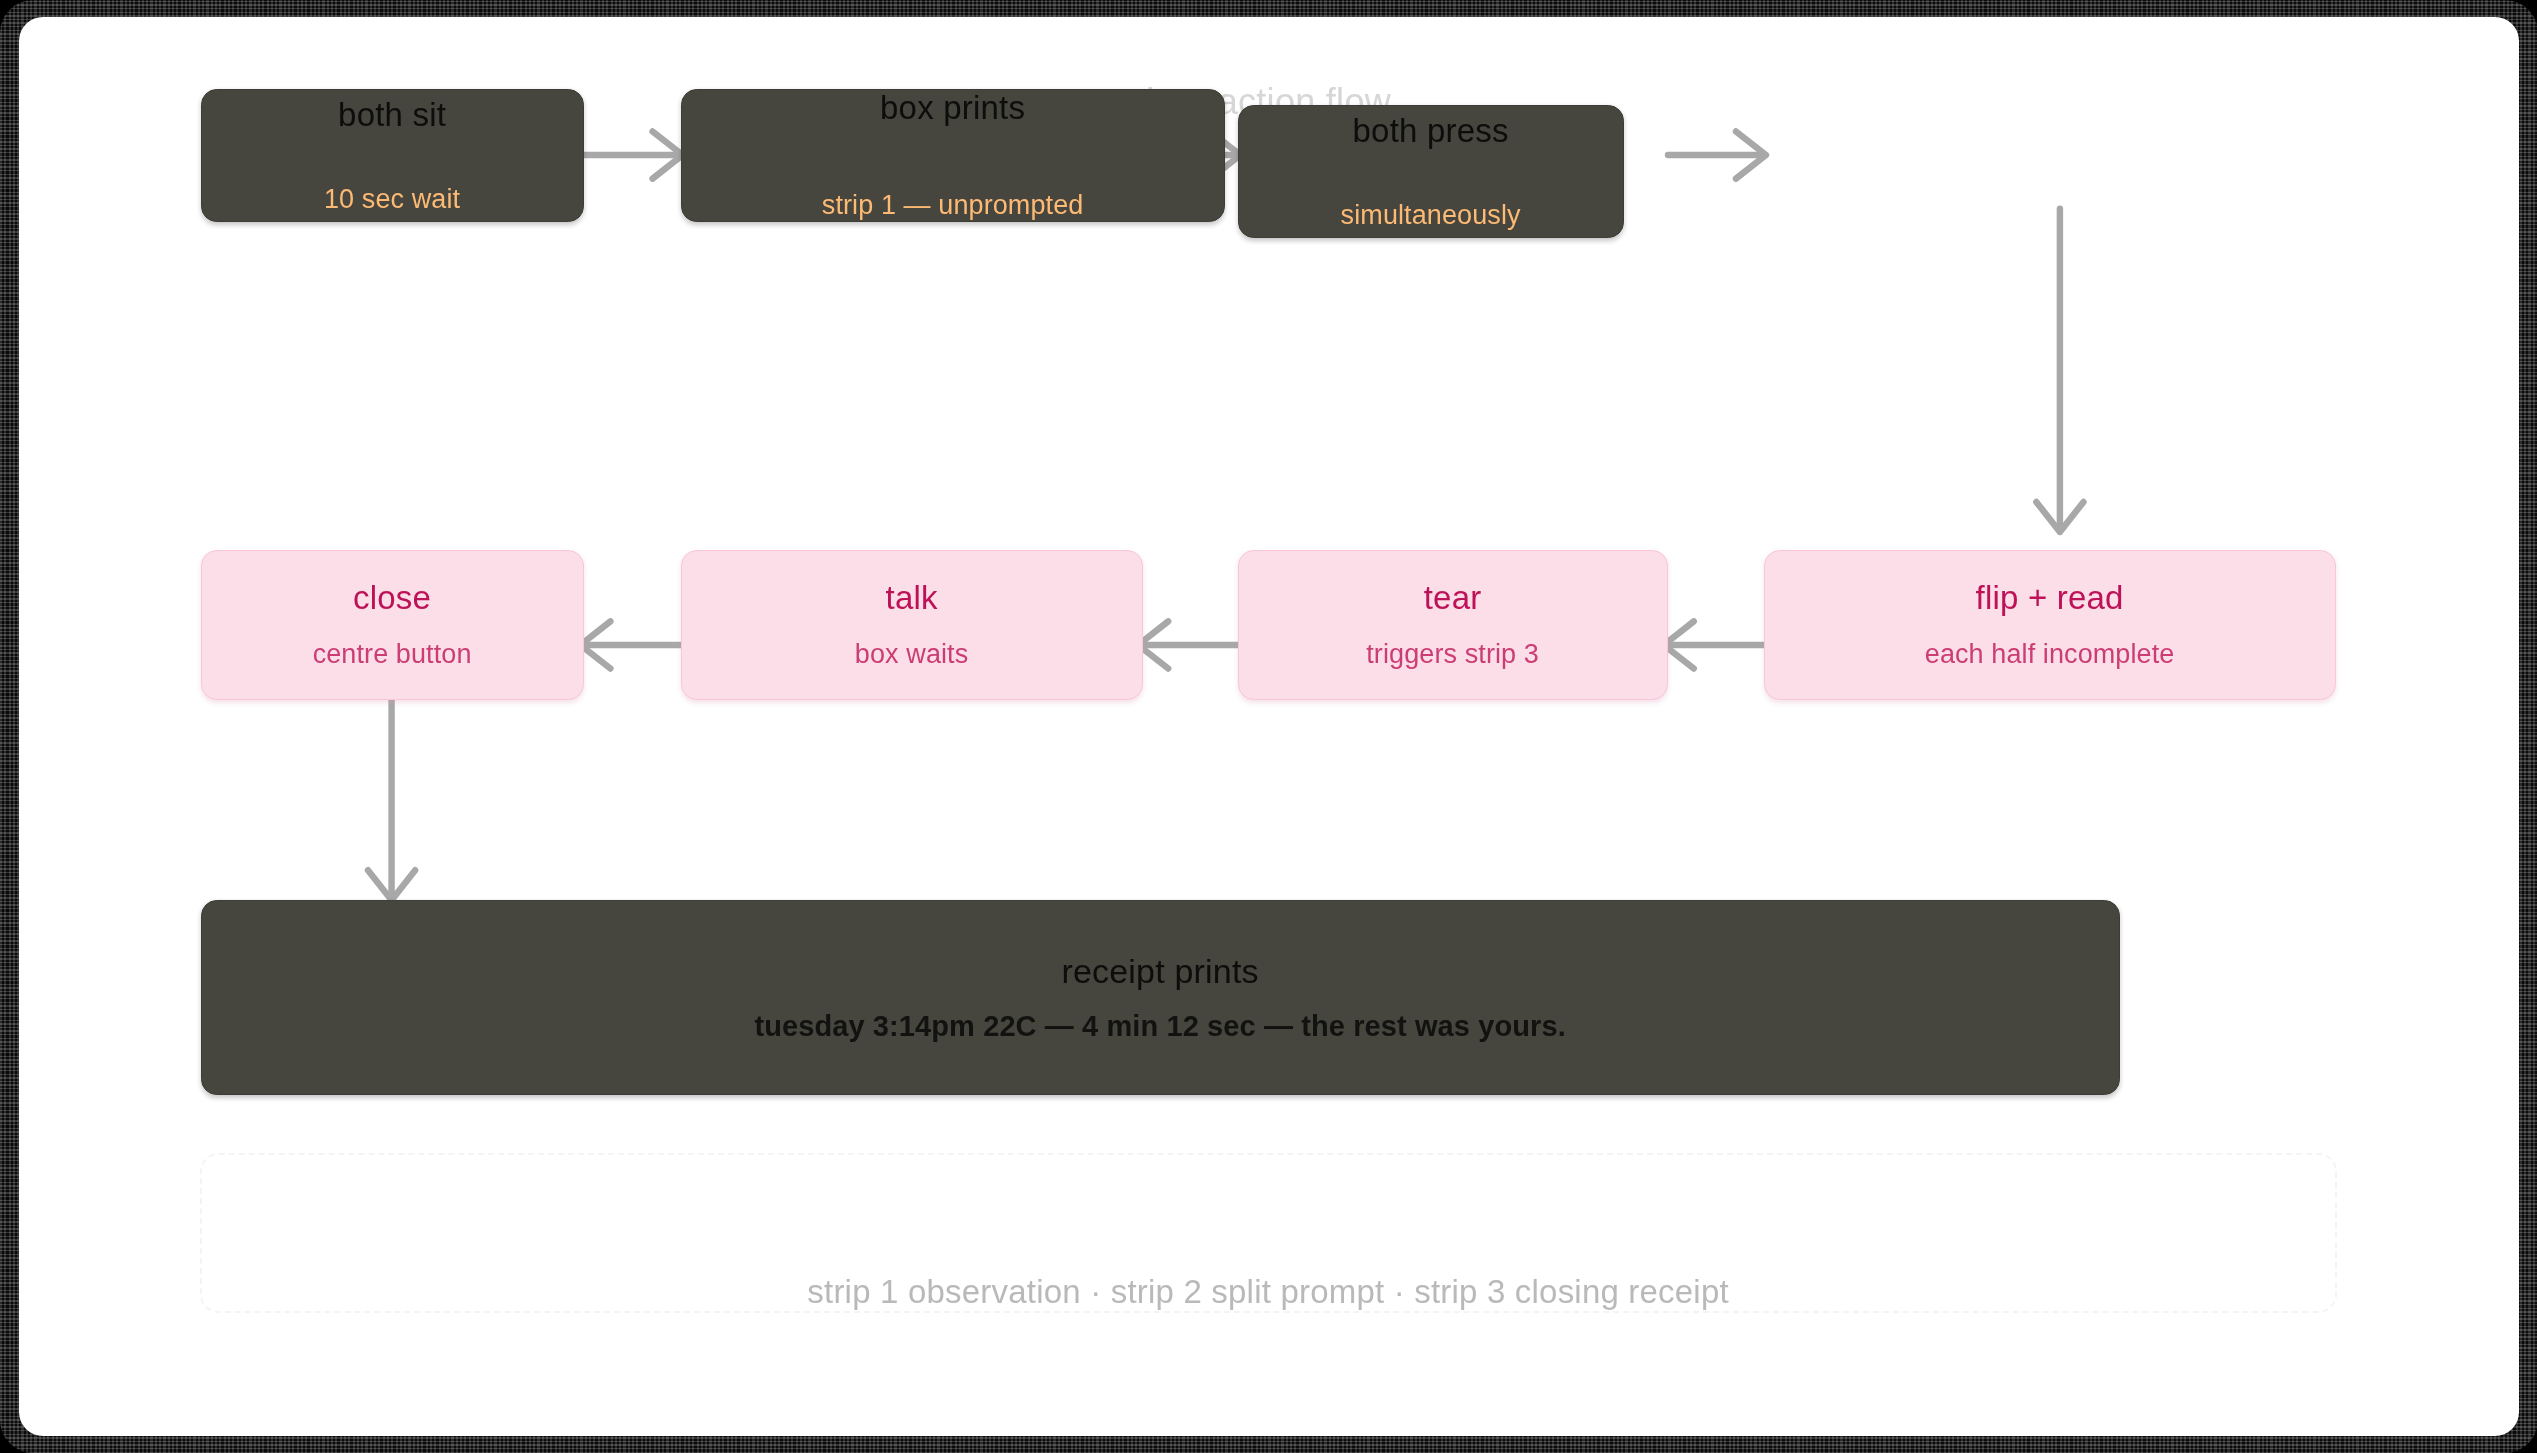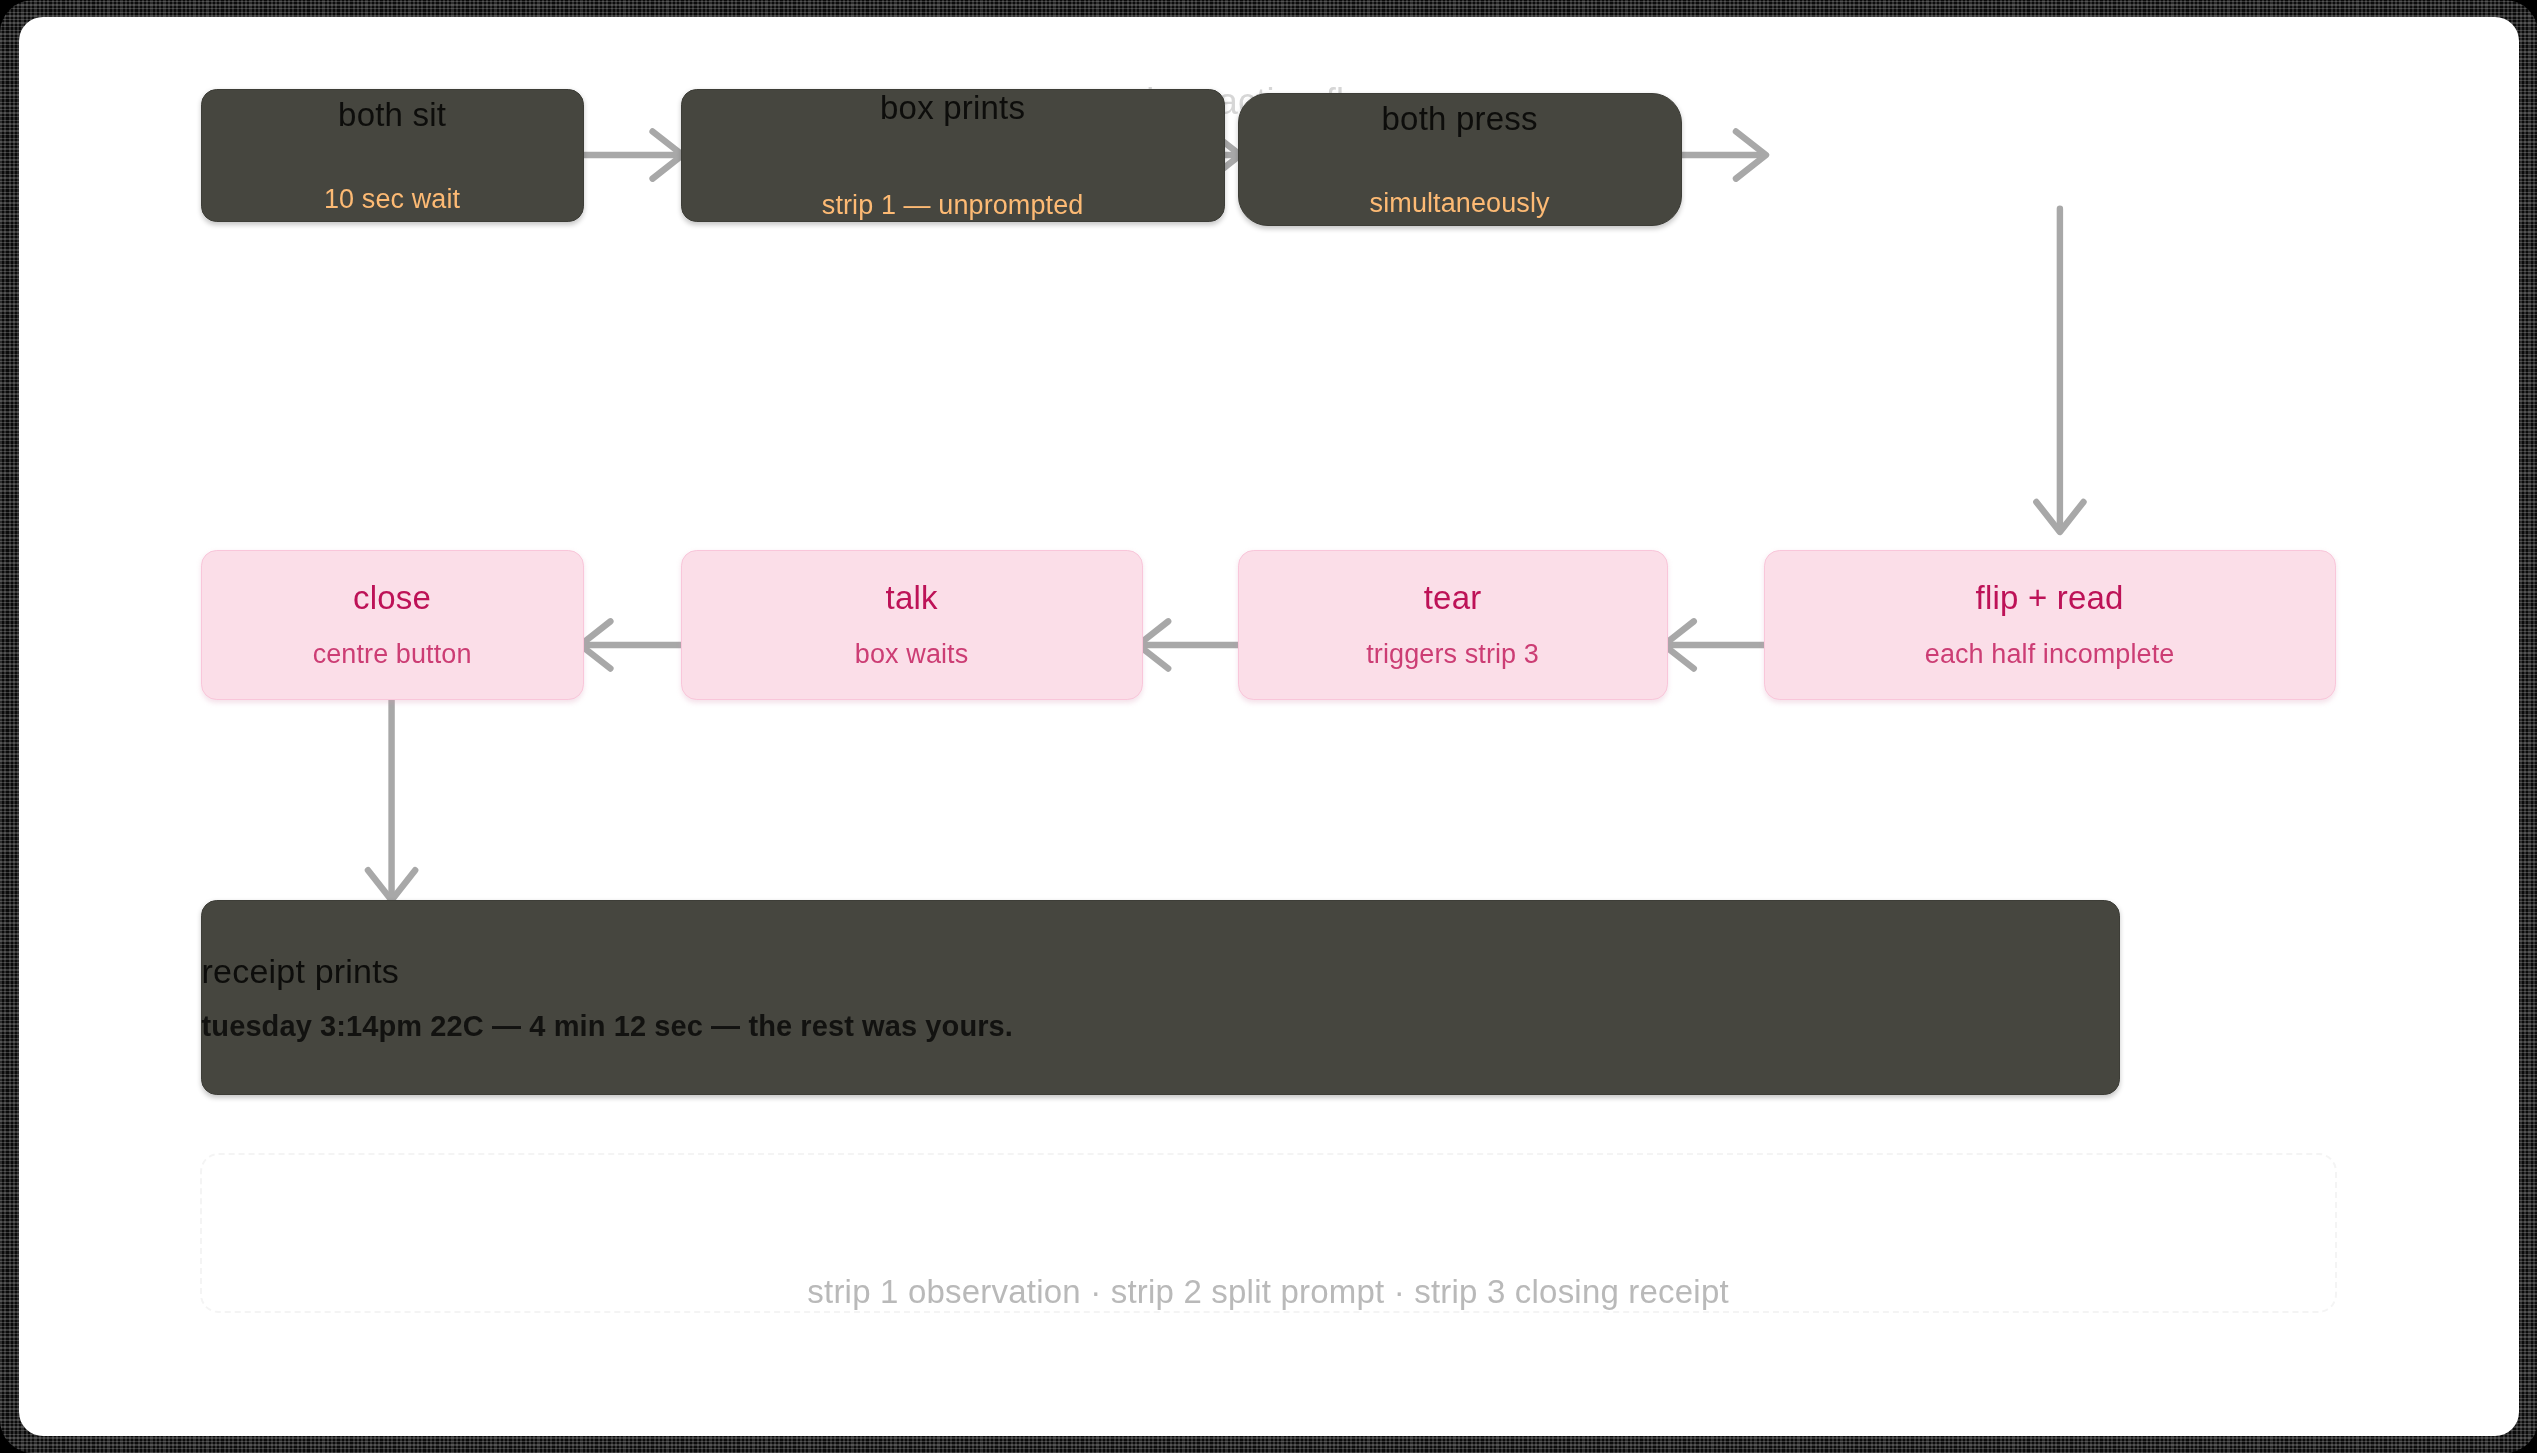--- a/index.html
+++ b/index.html
@@ -104,21 +104,21 @@
     top: 883px;
     width: 1919px;
     height: 195px;
     box-sizing: border-box;
     border-radius: 15.7px;
     background: #46463f;
     border: 0.7px solid #3d3d37;
     box-shadow: 0 2.1px 5.7px rgba(0,0,0,0.22);
     display: flex;
     flex-direction: column;
-    align-items: flex-start;
+    align-items: center;
     justify-content: center;
   }
   #node-receipt .ttl {
     font-size: 34px; font-weight: 300; color: #0d0d0b;
     margin-bottom: 18.6px; letter-spacing: 0.2px;
   }
   #node-receipt .sub {
     font-size: 29px; font-weight: 700; color: #121210; letter-spacing: 0.1px;
   }
 
@@ -184,21 +184,21 @@
     <div class="node dark" style="left:182px; top:72px; width:383px; height:133px;">
       <div class="ttl">both sit</div>
       <div class="sub">10 sec wait</div>
     </div>
 
     <div class="node dark" style="left:662px; top:72px; width:544px; height:133px;justify-content:space-between;">
       <div class="ttl">box prints</div>
       <div class="sub">strip 1 — unprompted</div>
     </div>
 
-    <div class="node dark" style="left:1219px; top:76px; width:444px; height:133px;border-radius:30px;">
+    <div class="node dark" style="left:1219px; top:88px; width:386px; height:133px;">
       <div class="ttl">both press</div>
       <div class="sub">simultaneously</div>
     </div>
 
 
     <div class="node pink" style="left:662px; top:533px; width:462px; height:150px;">
       <div class="ttl">talk</div>
       <div class="sub">box waits</div>
     </div>
 

